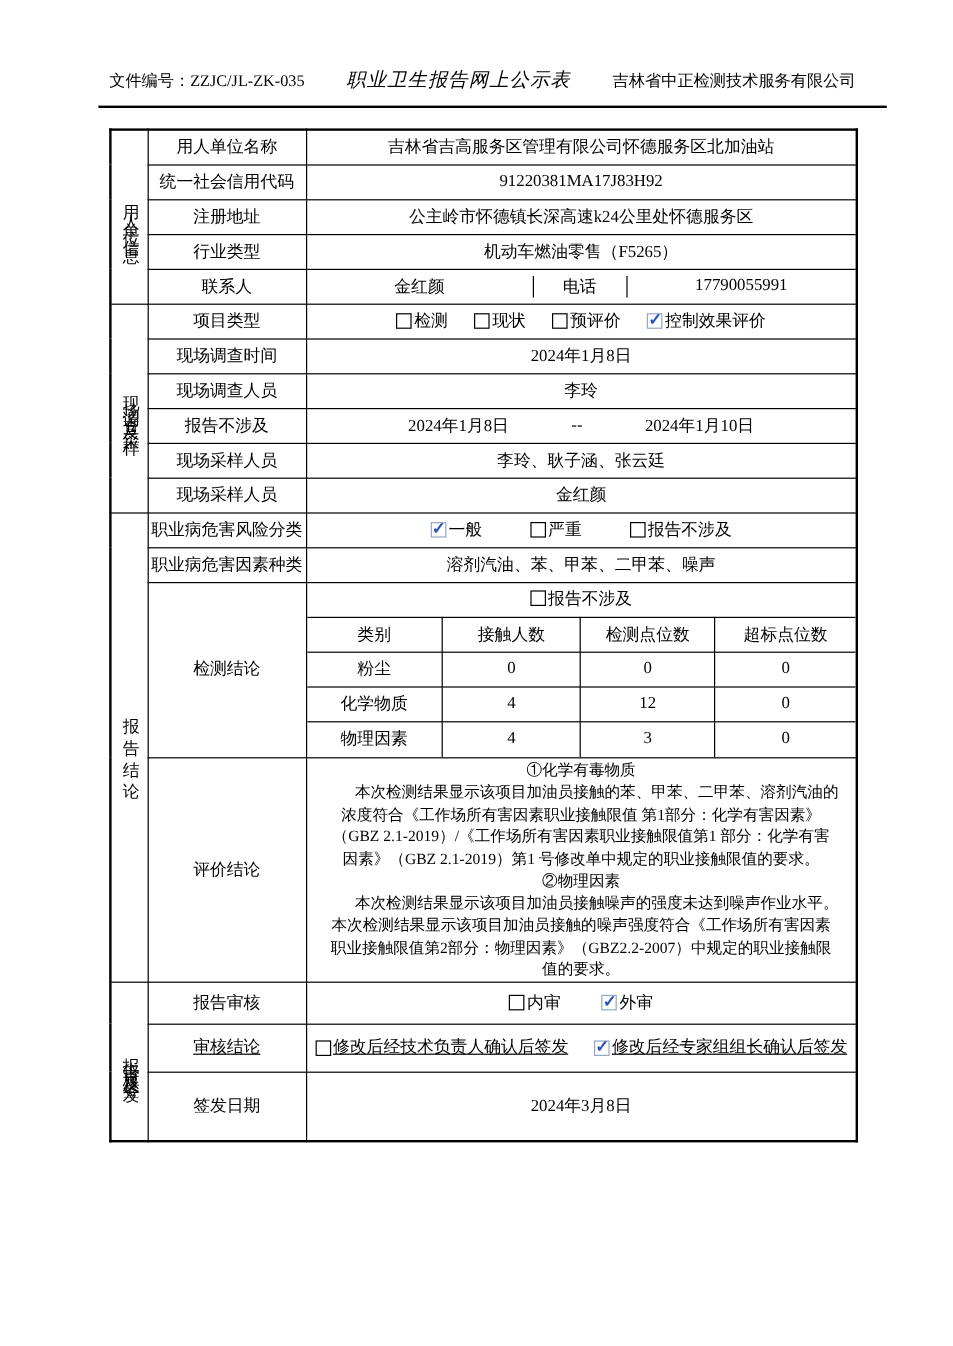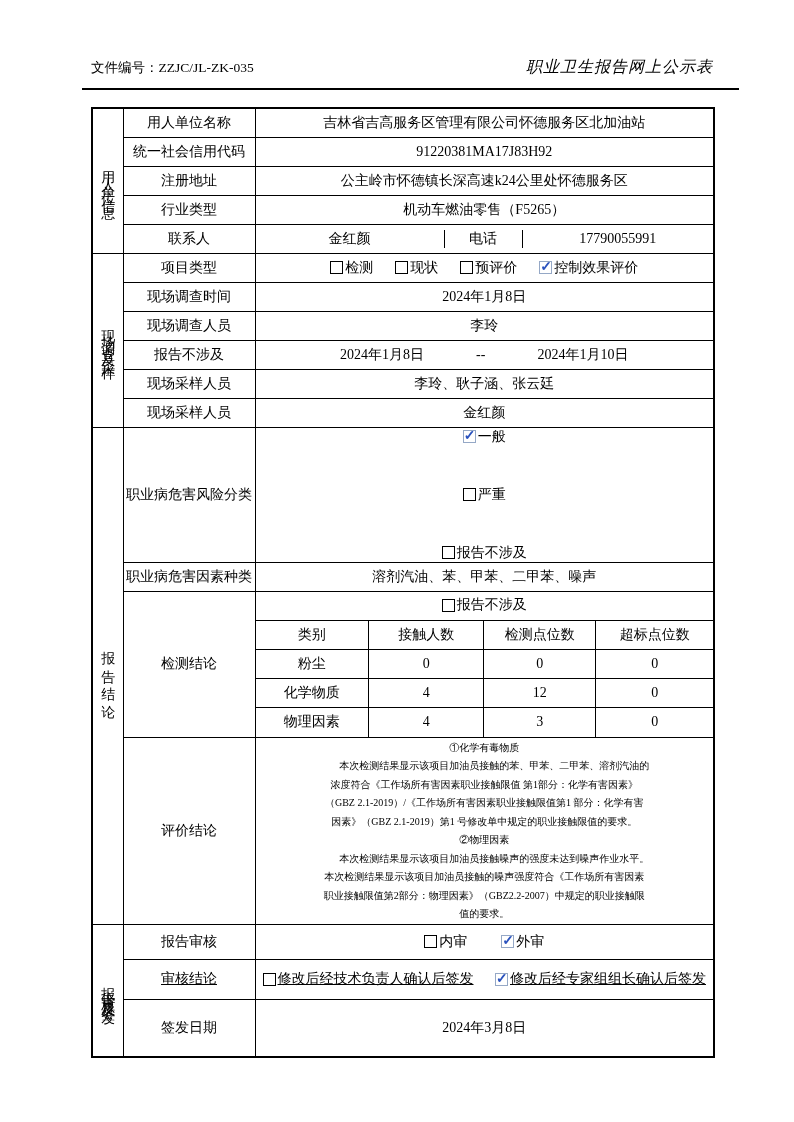--- a/index.html
+++ b/index.html
@@ -40,21 +40,21 @@
   td.vs3{letter-spacing:18px;}
   td.vs4{letter-spacing:4px;}
   
   .split3{display:flex;width:100%;height:100%;align-items:stretch;}
   .split3>div{display:flex;align-items:center;justify-content:center;}
   .split3 .c1{width:188px;}
   .split3 .c2{width:77px;border-left:1px solid #000;}
   .split3 .c3{flex:1;border-left:1px solid #000;}
   
   .opts{display:flex;align-items:center;justify-content:center;width:100%;height:100%;}
-  .opts.g22{gap:22px;} .opts.g40{gap:40px;flex-direction:column;} .opts.g34{gap:34px;}
+  .opts.g22{gap:22px;} .opts.g40{gap:40px;} .opts.g34{gap:34px;}
   .opts.between{justify-content:space-between;padding:0 7px;box-sizing:border-box;}
   .opt{display:inline-flex;align-items:center;white-space:nowrap;}
   .cb{
     width:13px;height:13px;box-sizing:border-box;
     border:1.5px solid #000;display:inline-block;margin-right:2px;
     position:relative;flex:none;background:#fff;
   }
   .cb[data-checked="true"]{border:1px solid #95a8c6;}
   .cb[data-checked="true"]::after{
     content:"✓";position:absolute;left:0px;top:-4px;
@@ -66,31 +66,32 @@
   
   table.inner{border-collapse:collapse;table-layout:fixed;width:100%;}
   table.inner tr{height:29px;}
   table.inner td{border:1px solid #000;font-size:14px;text-align:center;padding:0;}
   table.inner tr:first-child td{border-top:none;}
   table.inner tr:last-child td{border-bottom:none;}
   table.inner td:first-child{border-left:none;}
   table.inner td:last-child{border-right:none;}
   
   td.eval{text-align:left;vertical-align:top;}
-  .eval-lines{padding:1px 2px 0 2px;line-height:18.5px;font-size:10px;}
+  .eval-lines{padding:1px 2px 0 2px;line-height:18.5px;font-size:13px;}
 </style>
 </head>
 <body>
 
 <div class="page">
 
   <div class="doc-header">
     <div class="h-row1">
       <span>文件编号：ZZJC/JL-ZK-035</span>
       <span class="h-title">职业卫生报告网上公示表</span>
+      <span>吉林省中正检测技术服务有限公司</span>
     </div>
     <hr class="h-rule">
   </div>
 
   <table class="main">
     <colgroup>
         <col style="width:31px">
         <col style="width:132px">
         <col style="width:459px">
       </colgroup>

